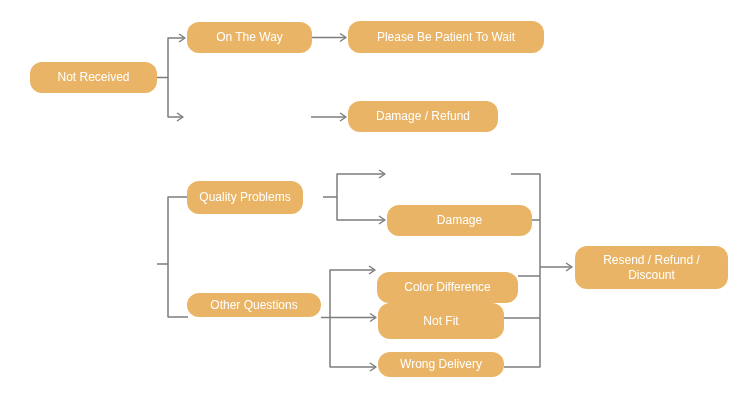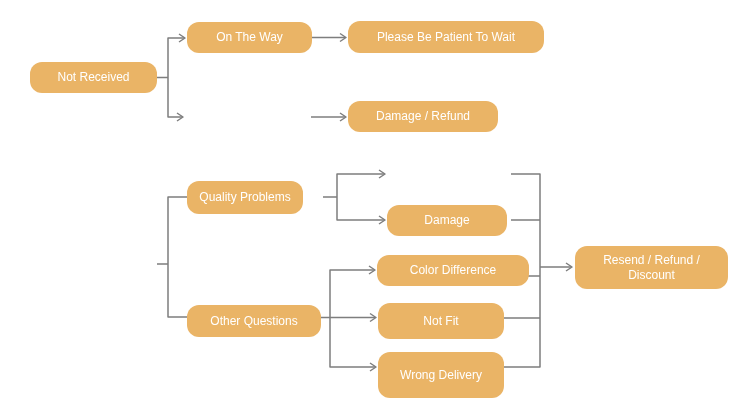--- a/index.html
+++ b/index.html
@@ -105,38 +105,38 @@
 
   <div class="node" style="left:348px; top:101px; width:150px; height:31px">
     <span>Damage / Refund</span>
   </div>
 
 
   <div class="node" style="left:187px; top:181px; width:116px; height:33px">
     <span>Quality Problems</span>
   </div>
 
-  <div class="node" style="left:187px; top:305px; width:134px; height:32px">
+  <div class="node" style="left:187px; top:293px; width:134px; height:24px">
     <span>Other Questions</span>
   </div>
 
 
-  <div class="node" style="left:387px; top:205px; width:120px; height:31px">
+  <div class="node" style="left:387px; top:205px; width:145px; height:31px">
     <span>Damage</span>
   </div>
 
-  <div class="node" style="left:377px; top:255px; width:152px; height:31px">
+  <div class="node" style="left:377px; top:272px; width:141px; height:31px">
     <span>Color Difference</span>
   </div>
 
   <div class="node" style="left:378px; top:303px; width:126px; height:36px">
     <span>Not Fit</span>
   </div>
 
-  <div class="node" style="left:378px; top:352px; width:126px; height:46px">
+  <div class="node" style="left:378px; top:352px; width:126px; height:25px">
     <span>Wrong Delivery</span>
   </div>
 
   <div class="node" style="left:575px; top:246px; width:153px; height:43px">
     <span>Resend / Refund / Discount</span>
   </div>
 
 </div>
 
 </body></html>

